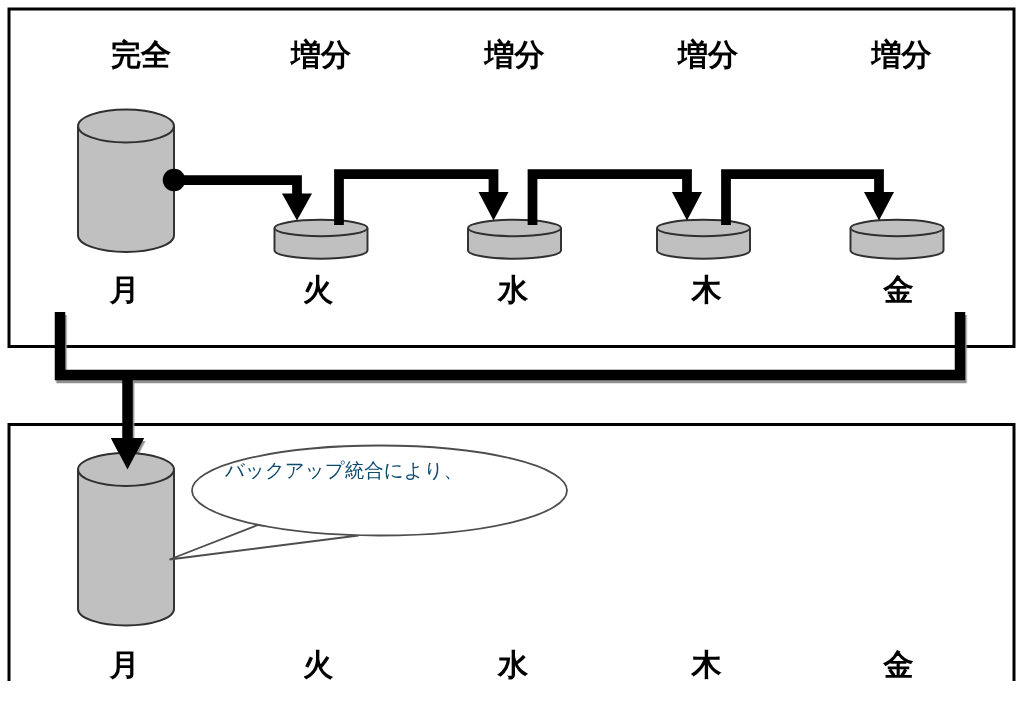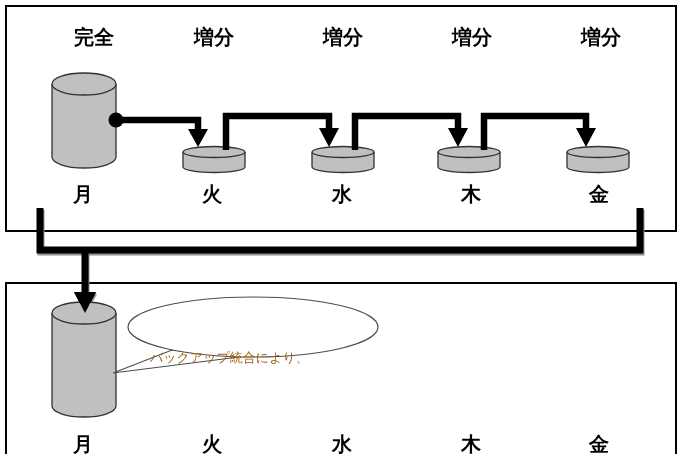--- a/index.html
+++ b/index.html
@@ -27,24 +27,23 @@
     font-size:20px;
     font-weight:bold;
     color:#000;
     line-height:20px;
     white-space:nowrap;
   }
   .callout-text{
     position:absolute;
     font-size:13px;
     font-weight:normal;
-    color:#a16207;
+    color:#0c4a6e;
     line-height:15px;
     white-space:nowrap;
-    margin-top:44px;
   }
   .shadowed{filter:drop-shadow(1px 2px 0 #909090);}
 </style>
 </head>
 <body>
 
 <div class="stage">
 
   <div class="panel top"></div>
   <div class="panel bottom"></div>

